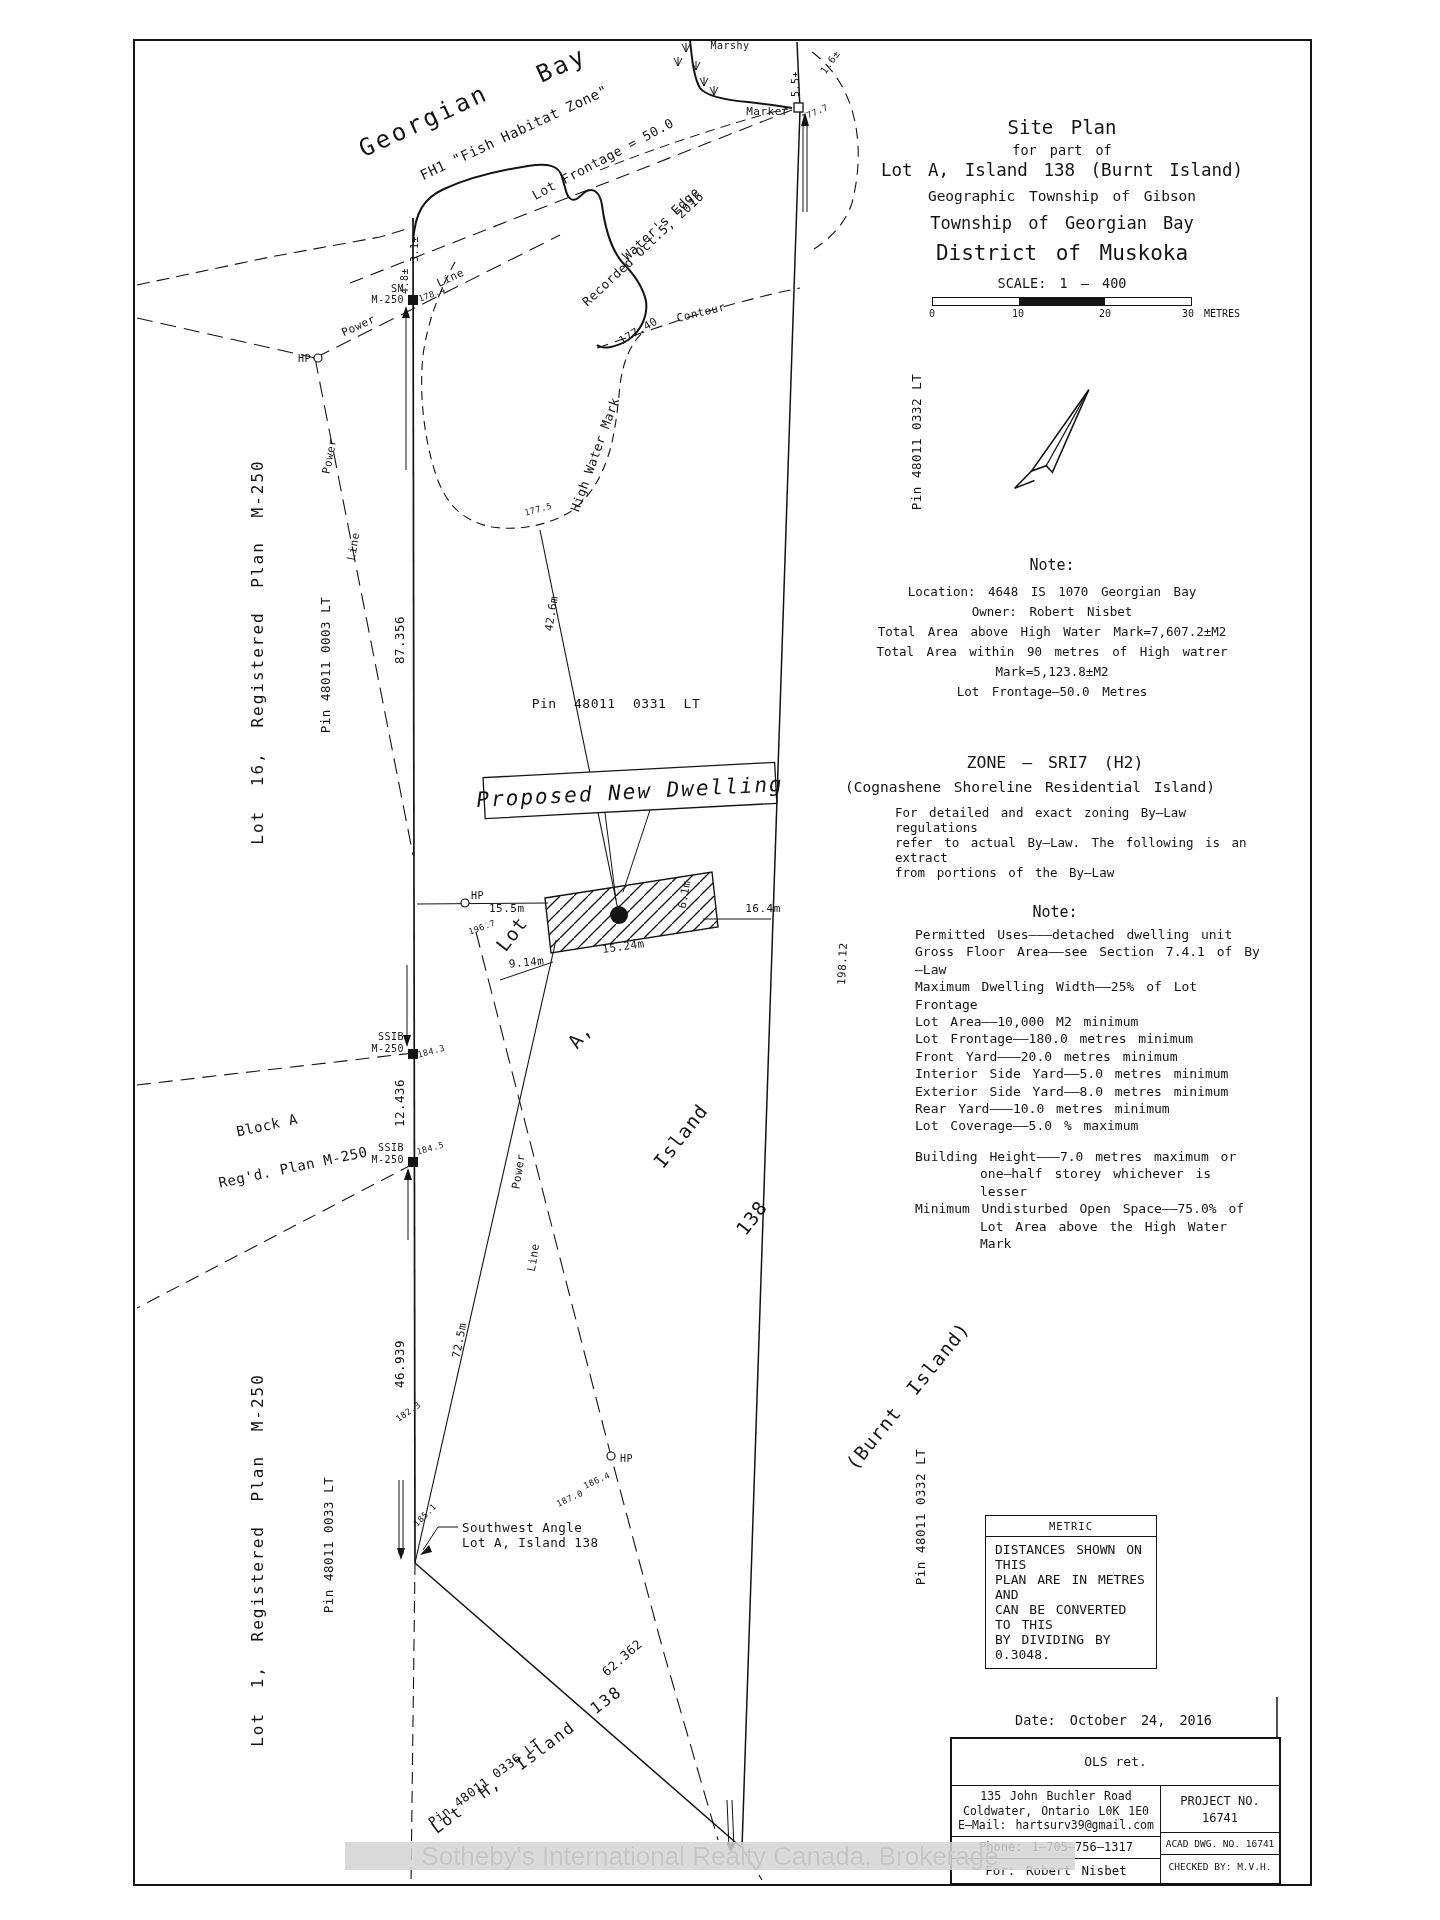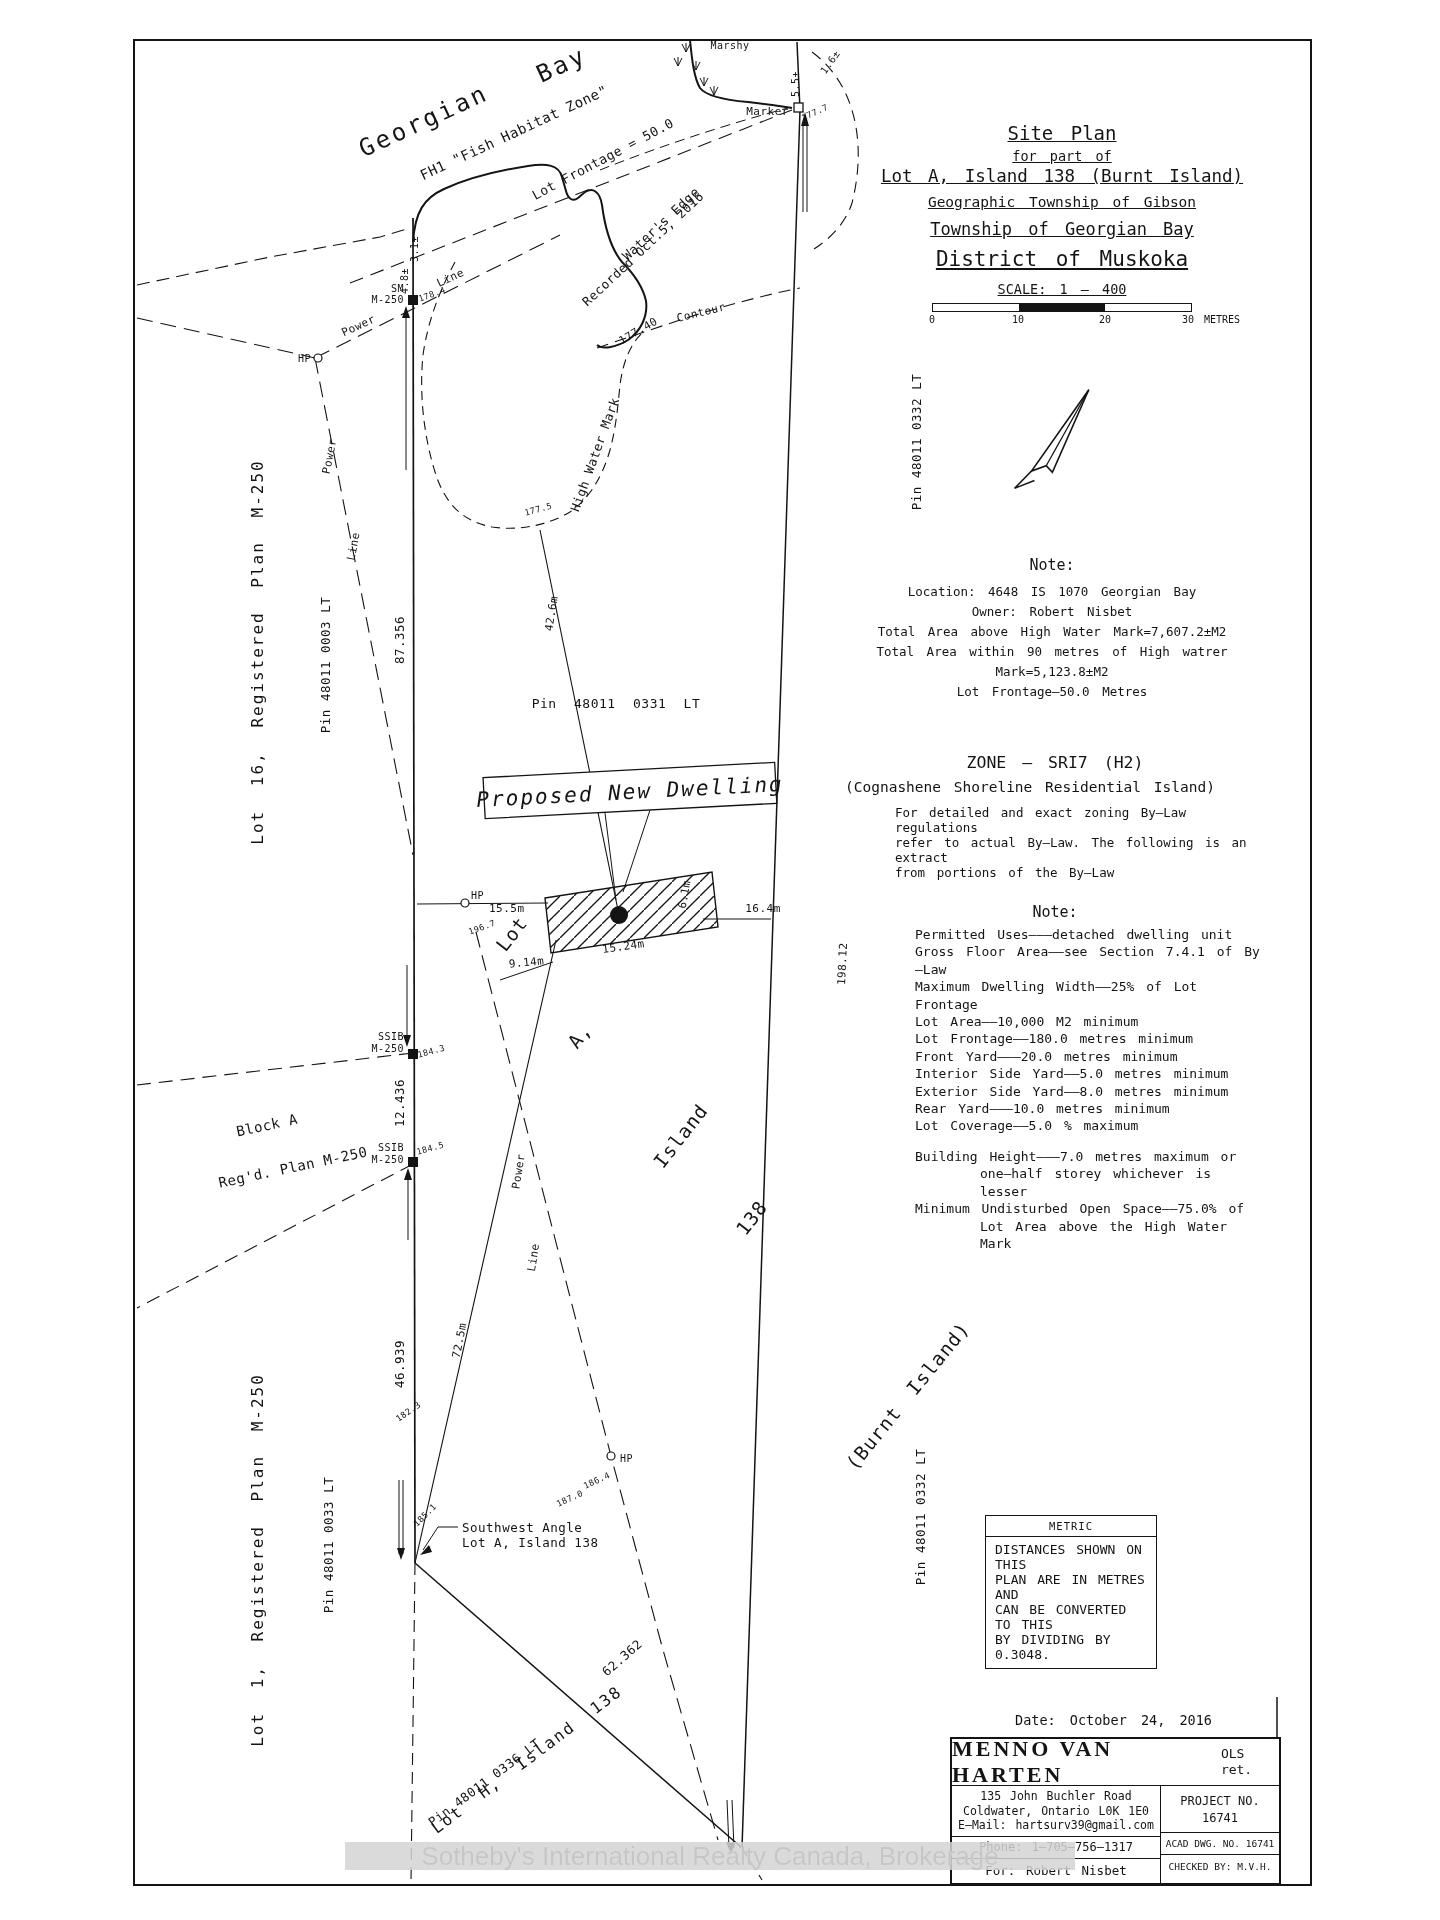--- a/index.html
+++ b/index.html
@@ -236,21 +236,21 @@
     <text class="t s8" transform="translate(427,1517) rotate(-45)">185.1</text>
 
     <text class="t s12 start" transform="translate(462,1532)">Southwest Angle</text>
     <text class="t s12 start" transform="translate(462,1547)">Lot A, Island 138</text>
     <text class="t s12" transform="translate(625,1661) rotate(-41)">62.362</text>
     <text class="t s16" transform="translate(530,1764) rotate(-37)">Lot H, Island 138</text>
     <text class="t s12" transform="translate(487,1786) rotate(-37)">Pin 48011 0336 LT</text>
   </g>
 </svg>
 
-<div class="panel ctr" style="left:880px;top:122px;width:364px;text-decoration:underline;">
+<div class="panel ctr" style="left:880px;top:116px;width:364px;">
   <div class="tb-title">Site Plan</div>
   <div class="tb-sub">for part of</div>
   <div class="tb-lot">Lot A, Island 138 (Burnt Island)</div>
   <div class="tb-geo">Geographic Township of Gibson</div>
   <div class="tb-town">Township of Georgian Bay</div>
   <div class="tb-dist">District of Muskoka</div>
   <div class="tb-scale">SCALE: 1 — 400</div>
   <div class="scalebar">
     <div class="sb-bar">
       <div class="sb-seg"></div>
@@ -311,21 +311,20 @@
     <div>PLAN ARE IN METRES AND</div>
     <div>CAN BE CONVERTED TO THIS</div>
     <div>BY DIVIDING BY 0.3048.</div>
   </div>
 </div>
 
 <div class="panel date" style="left:950px;top:1712px;width:327px;">Date: October 24, 2016</div>
 
 <div class="panel infobox" style="left:950px;top:1737px;">
   <div class="ib-name">
-    <span class="big">MENNO VAN HARTEN</span>
     <span class="small">OLS ret.</span>
   </div>
   <div class="ib-grid">
     <div class="ib-left">
       <div class="ib-addr">
         <div>135 John Buchler Road</div>
         <div>Coldwater, Ontario L0K 1E0</div>
         <div>E—Mail: hartsurv39@gmail.com</div>
       </div>
       <div class="ib-phone">Phone: 1—705—756—1317</div>

